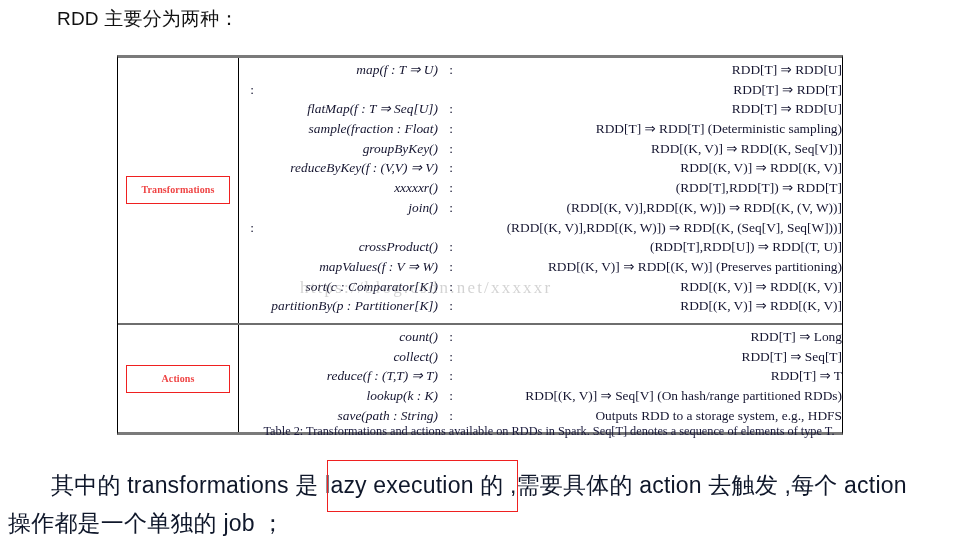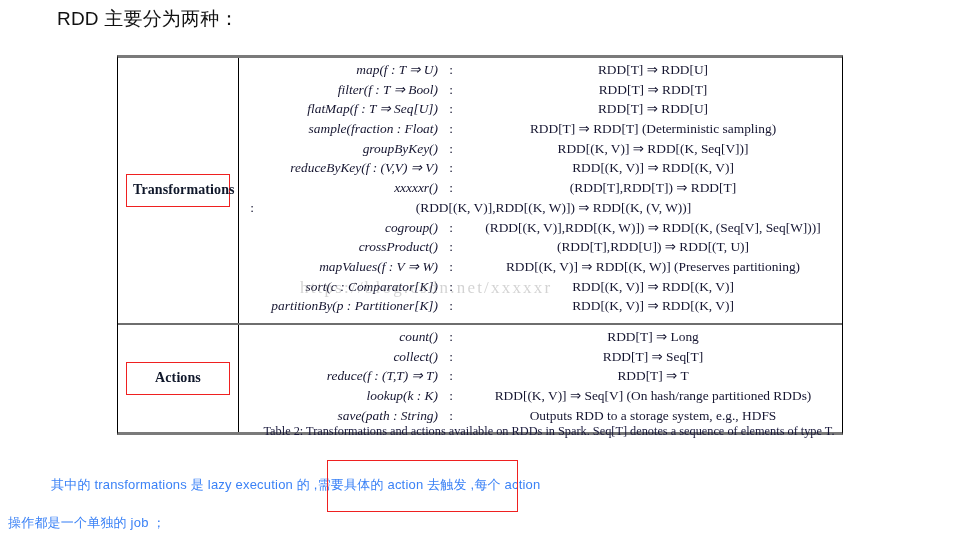--- a/index.html
+++ b/index.html
@@ -61,22 +61,22 @@
     display: flex;
     align-items: center;
     justify-content: center;
     box-sizing: border-box;
   }
   .label-chip {
     border: 1.4px solid #ef2020;
     padding: 7px 6px 8px 6px;
     font-family: "Liberation Serif", serif;
     font-weight: bold;
-    font-size: 14px;
-    color: #0f172a;
+    font-size: 10px;
+    color: #ef4444;
     text-align: center;
     width: 104px;
     box-sizing: border-box;
     letter-spacing: 0.1px;
   }
   .rows-cell {
     flex: 1 1 auto;
     padding: 4px 0 5px 0;
     box-sizing: border-box;
   }
@@ -98,21 +98,21 @@
     padding-right: 0px;
   }
   .op-colon {
     width: 26px;
     flex: 0 0 26px;
     text-align: center;
     font-style: normal;
   }
   .op-type {
     flex: 1 1 auto;
-    text-align: center;
+    text-align: right;
     font-style: normal;
   }
 
   
   .table-caption {
     position: absolute;
     left: 117px;
     top: 424px;
     width: 864px;
     text-align: center;
@@ -134,23 +134,23 @@
     pointer-events: none;
     white-space: nowrap;
   }
 
   
   .bottom-para {
     position: absolute;
     left: 8px;
     top: 466px;
     width: 945px;
-    font-size: 13px;
+    font-size: 23px;
     line-height: 38px;
-    color: #3b82f6;
+    color: #0f172a;
     letter-spacing: 0.2px;
   }
   .bottom-para .l1 { display: block; padding-left: 43px; white-space: nowrap; }
   .bottom-para .l2 { display: block; padding-left: 0px; white-space: nowrap; }
 
   
   .red-highlight {
     position: absolute;
     left: 327px;
     top: 460px;
@@ -173,21 +173,20 @@
       <div class="label-cell">
         <div class="label-chip">Transformations</div>
       </div>
       <div class="rows-cell">
         <div class="op-row">
           <span class="op-sig">map(f : T ⇒ U)</span>
           <span class="op-colon">:</span>
           <span class="op-type">RDD[T] ⇒ RDD[U]</span>
         </div>
         <div class="op-row">
-          <span class="op-sig">filter(f : T ⇒ Bool)</span>
           <span class="op-colon">:</span>
           <span class="op-type">RDD[T] ⇒ RDD[T]</span>
         </div>
         <div class="op-row">
           <span class="op-sig">flatMap(f : T ⇒ Seq[U])</span>
           <span class="op-colon">:</span>
           <span class="op-type">RDD[T] ⇒ RDD[U]</span>
         </div>
         <div class="op-row">
           <span class="op-sig">sample(fraction : Float)</span>
@@ -203,25 +202,25 @@
           <span class="op-sig">reduceByKey(f : (V,V) ⇒ V)</span>
           <span class="op-colon">:</span>
           <span class="op-type">RDD[(K, V)] ⇒ RDD[(K, V)]</span>
         </div>
         <div class="op-row">
           <span class="op-sig">xxxxxr()</span>
           <span class="op-colon">:</span>
           <span class="op-type">(RDD[T],RDD[T]) ⇒ RDD[T]</span>
         </div>
         <div class="op-row">
+          <span class="op-sig">join()</span>
           <span class="op-colon">:</span>
           <span class="op-type">(RDD[(K, V)],RDD[(K, W)]) ⇒ RDD[(K, (V, W))]</span>
         </div>
         <div class="op-row">
-          <span class="op-sig">cogroup()</span>
           <span class="op-colon">:</span>
           <span class="op-type">(RDD[(K, V)],RDD[(K, W)]) ⇒ RDD[(K, (Seq[V], Seq[W]))]</span>
         </div>
         <div class="op-row">
           <span class="op-sig">crossProduct()</span>
           <span class="op-colon">:</span>
           <span class="op-type">(RDD[T],RDD[U]) ⇒ RDD[(T, U)]</span>
         </div>
         <div class="op-row">
           <span class="op-sig">mapValues(f : V ⇒ W)</span>

